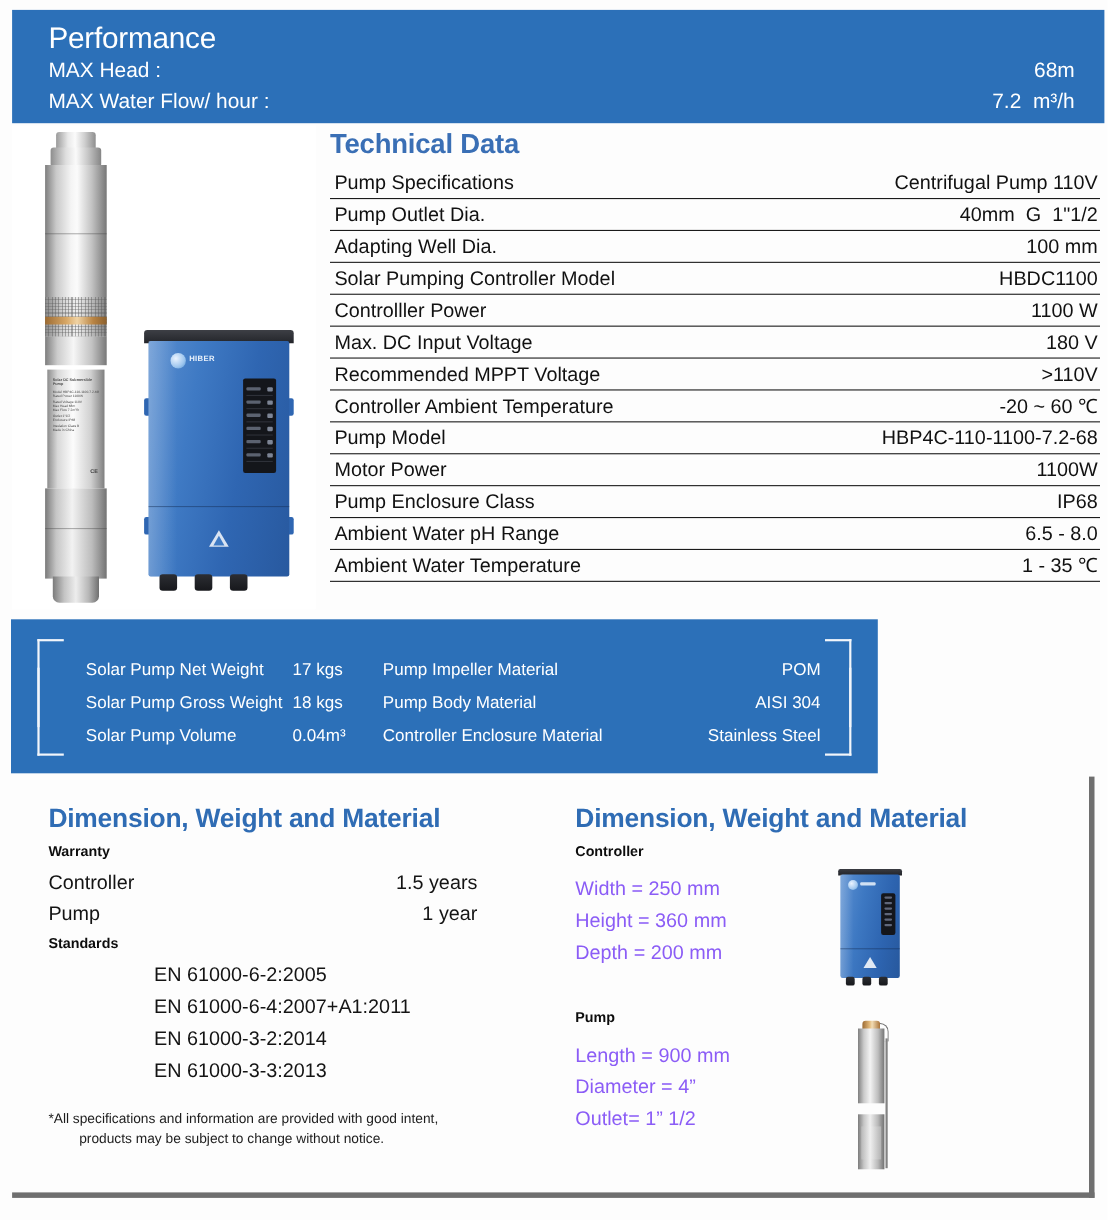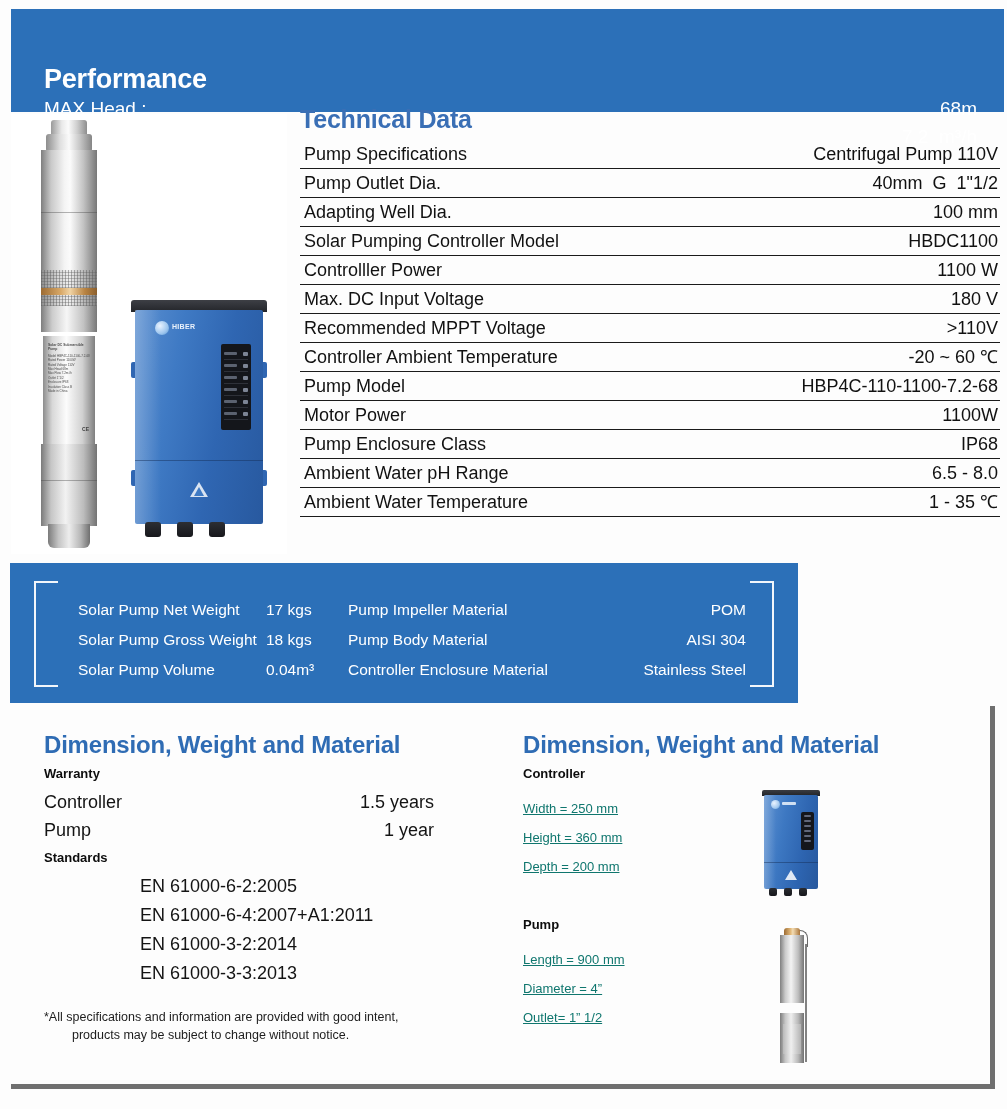--- a/index.html
+++ b/index.html
@@ -26,24 +26,23 @@
     top: 9px;
     width: 993px;
     height: 103px;
     background: #2c70b8;
     box-sizing: border-box;
     padding: 10px 14px 0 33px;
   }
   .perf-title {
     color: #ffffff;
     font-size: 27px;
-    font-weight: bold;
+    font-weight: normal;
     letter-spacing: -0.2px;
     line-height: 32px;
-    margin-top: 44px;
   }
   .perf-row {
     display: flex;
     justify-content: space-between;
     align-items: baseline;
     color: #ffffff;
     font-size: 19px;
     line-height: 28px;
     padding-right: 13px;
   }
@@ -183,21 +182,21 @@
     background: linear-gradient(180deg,#2c2e33,#17181c); border-radius: 3px;
   }
   .cb-ear {
     position:absolute; width: 7px; height: 16px; background:#2f66b2; border-radius:2px;
   }
 
   
   .tech {
     position: absolute;
     left: 300px;
-    top: 104px;
+    top: 116px;
     width: 700px;
   }
   .tech-title {
     color: #3a6fb5;
     font-size: 25px;
     font-weight: bold;
     line-height: 30px;
     margin-bottom: 6px;
     letter-spacing: -0.2px;
   }
@@ -282,24 +281,23 @@
   }
   .kv .k { width: 250px; }
   .kv .v { width: 140px; text-align: right; }
   .std-item {
     font-size: 18px;
     color: #141414;
     line-height: 29px;
     padding-left: 96px;
   }
   .dim-line {
-    font-size: 13px;
-    color: #0f766e;
+    font-size: 18px;
+    color: #8b5cf6;
     line-height: 29px;
-    text-decoration: underline;
   }
   .footnote {
     position: absolute;
     left: 33px;
     bottom: 40px;
     width: 420px;
     font-size: 12.5px;
     color: #1d1d1d;
     line-height: 18px;
   }

